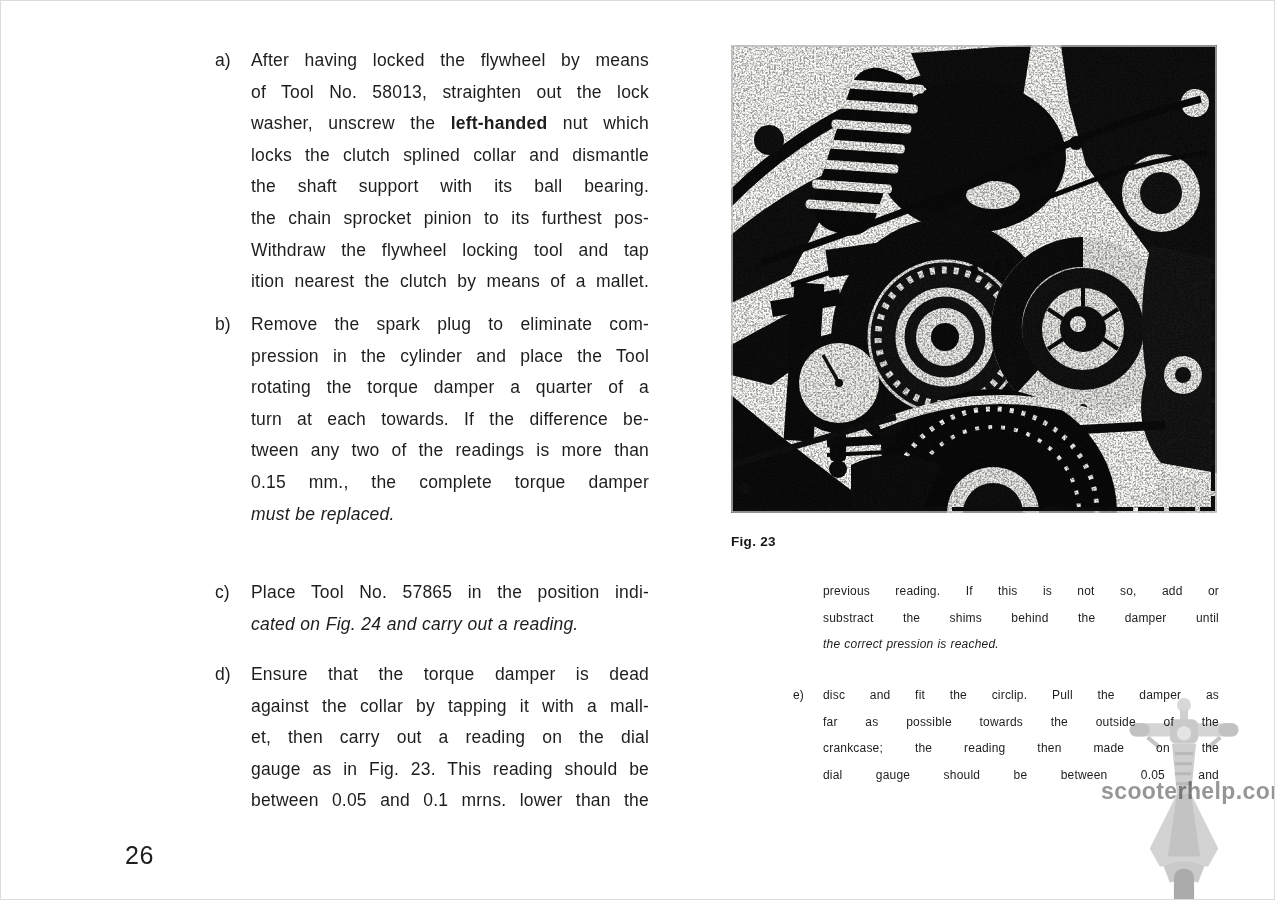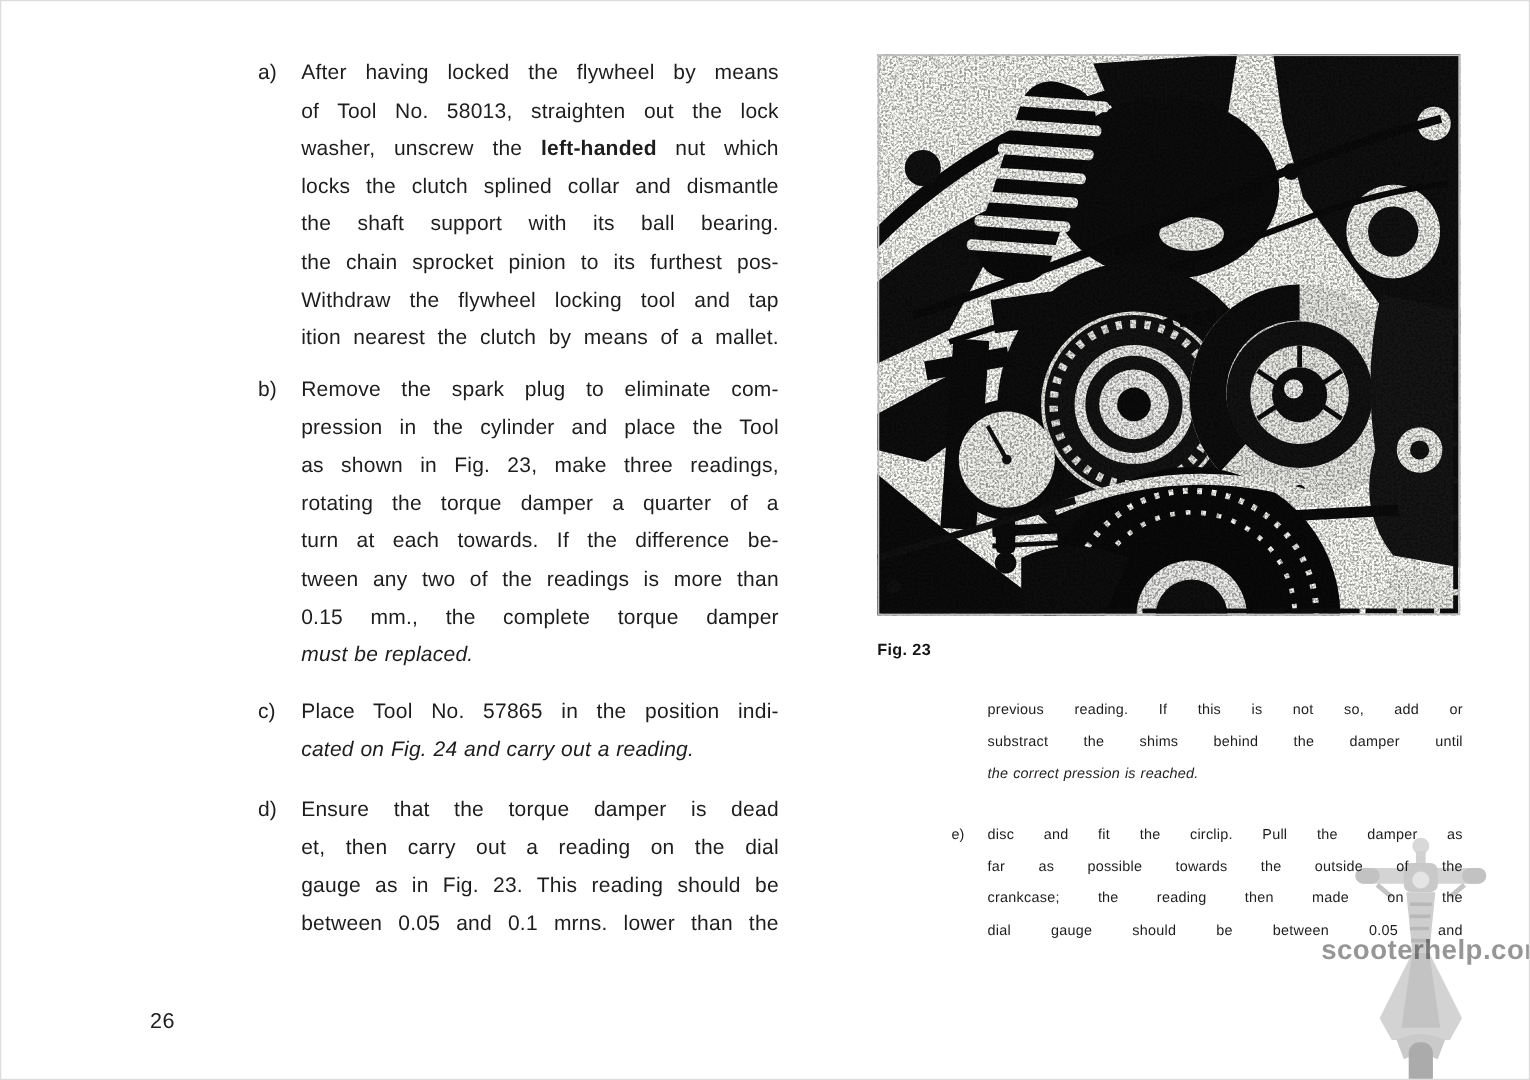--- a/index.html
+++ b/index.html
@@ -24,21 +24,21 @@
   .rc{font-size:12px;line-height:26.6px;}
   .lc .mk, .rc .rc-mk{line-height:inherit;}
   b{font-weight:bold;}
   
   .figure{position:absolute;left:730px;top:44px;width:486px;height:468px;}
   .fig-caption{
     position:absolute;left:730px;top:533px;width:486px;
     font-size:13.5px;font-weight:bold;letter-spacing:.3px;color:#161616;
   }
   
-  .page-num{position:absolute;left:124px;top:840px;font-size:18px;letter-spacing:.5px;color:#202020;}
+  .page-num{position:absolute;left:124px;top:840px;font-size:25px;letter-spacing:.5px;color:#202020;}
   
   .wm{position:absolute;z-index:5;mix-blend-mode:multiply;pointer-events:none;}
   .wm-img{left:1126px;top:694px;width:114px;height:212px;opacity:.8;}
   .wm-text{
     left:1100px;top:777px;
     font-size:23px;font-weight:bold;letter-spacing:.4px;
     color:#8b8b8b;opacity:.9;
   }
 </style>
 </head>
@@ -58,41 +58,41 @@
       <div class="ln">Withdraw the flywheel locking tool and tap</div>
       <div class="ln">ition nearest the clutch by means of a mallet.</div>
     </div>
   </div>
 
   <div class="para lc" style="left:214px;top:308px;width:434px;">
     <div class="mk">b)</div>
     <div class="lines">
       <div class="ln">Remove the spark plug to eliminate com-</div>
       <div class="ln">pression in the cylinder and place the Tool</div>
-      <div class="ln">as shown in Fig. 23, make three readings,</div>
       <div class="ln">rotating the torque damper a quarter of a</div>
       <div class="ln">turn at each towards. If the difference be-</div>
       <div class="ln">tween any two of the readings is more than</div>
       <div class="ln">0.15   mm., the complete torque damper</div>
       <div class="ln end">must be replaced.</div>
     </div>
   </div>
 
   <div class="para lc" style="left:214px;top:576px;width:434px;">
     <div class="mk">c)</div>
     <div class="lines">
       <div class="ln">Place Tool No. 57865 in the position indi-</div>
       <div class="ln end">cated on Fig. 24 and carry out a reading.</div>
     </div>
   </div>
 
   <div class="para lc" style="left:214px;top:658px;width:434px;">
     <div class="mk">d)</div>
     <div class="lines">
       <div class="ln">Ensure that the torque damper is dead</div>
+      <div class="ln">against the collar by tapping it with a mall-</div>
       <div class="ln">et, then carry out a reading on the dial</div>
       <div class="ln">gauge as in Fig. 23. This reading should be</div>
       <div class="ln">between 0.05 and 0.1 mrns. lower than the</div>
     </div>
   </div>
 
   <div class="para rc" style="left:822px;top:577px;width:396px;">
     <div class="lines">
       <div class="ln">previous reading. If this is not so, add or</div>
       <div class="ln">substract the shims behind the damper until</div>

